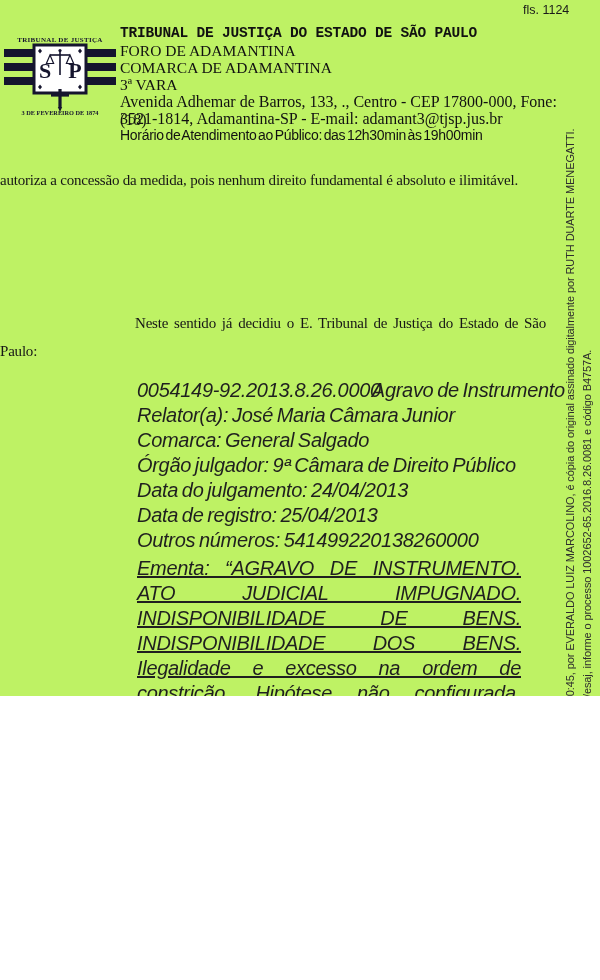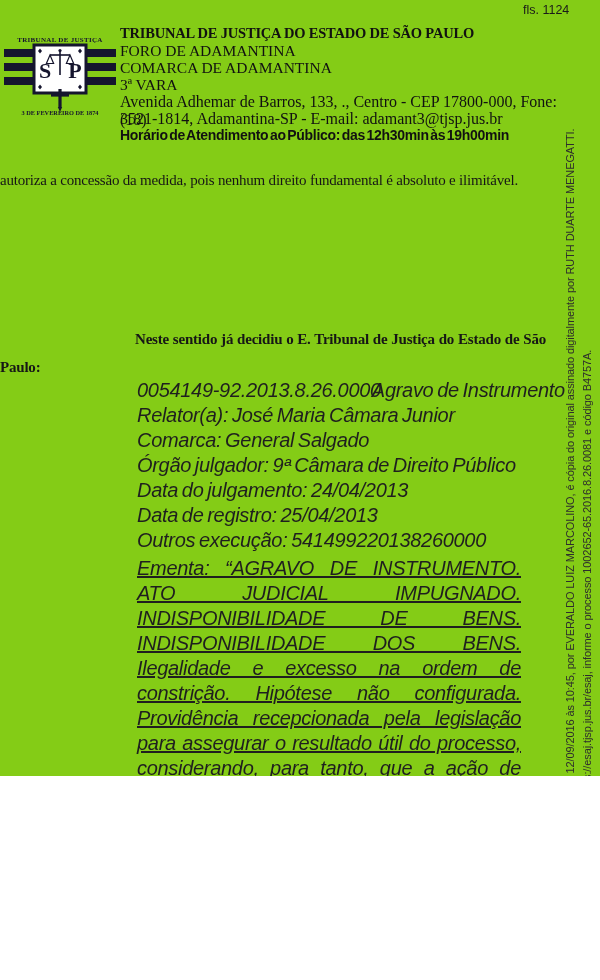--- a/index.html
+++ b/index.html
@@ -1,46 +1,46 @@
 <!DOCTYPE html>
 <html><head>
 <meta charset="utf-8">
 <style>
   html,body { margin:0; padding:0; background:#ffffff; }
   .page {
-    position:relative; width:600px; height:776px; background:#84cc16;
+    position:relative; width:600px; height:696px; background:#bef264;
     overflow:hidden; font-family:"Liberation Serif", serif; color:#141414;
   }
   .fls {
     position:absolute; top:3px; left:523px;
     font-family:"Liberation Sans", sans-serif; font-size:12.5px; color:#1a1a1a;
   }
   .logo { position:absolute; left:4px; top:33px; width:112px; height:84px; }
   .logo svg text { font-family:"Liberation Serif", serif; }
 
   .header-text { position:absolute; left:120px; top:25px; width:445px; }
   .h-title {
-    font-family:Liberation Serif, serif; font-weight:bold;
+    font-family:Liberation Mono, monospace; font-weight:bold;
     font-size:14.5px; letter-spacing:-0.2px; height:17px; color:#111;
   }
   .h-line { font-size:15.5px; height:17px; color:#111; }
   .h-addr { font-size:16px; height:17px; color:#111; }
   .h-hours {
-    font-family:"Liberation Sans", sans-serif; font-weight:bold;
+    font-family:"Liberation Sans", sans-serif; font-weight:normal;
     font-size:14px; letter-spacing:-0.3px; word-spacing:-2px; height:17px; color:#111;
   }
 
   .bodypara {
     position:absolute; left:0; width:546px;
     font-size:15px; line-height:27.5px; letter-spacing:-0.2px;
     text-align:justify; color:#161616;
   }
   .p1 { top:152px; }
   .p2 { top:209px; text-indent:135px; }
-  .p3 { top:311px; text-indent:135px;font-weight:bold; }
+  .p3 { top:295px; text-indent:135px; }
 
   .citation {
     position:absolute; left:137px; top:378px; width:400px;
     font-family:"Liberation Sans", sans-serif; font-style:italic;
     font-size:20px; line-height:25px; letter-spacing:-0.3px; word-spacing:-1.5px;
     color:#1f1f1f;
   }
   .cit-line { height:25px; white-space:nowrap; }
   .cit-overlap { margin-left:-9px; }
   .ementa { margin:3px 16px 0 0; text-align:justify;text-decoration:underline; }
@@ -106,20 +106,20 @@
   <p class="bodypara p1">autoriza a concessão da medida, pois nenhum direito fundamental é absoluto e ilimitável.</p>
   <p class="bodypara p3">Neste sentido já decidiu o E. Tribunal de Justiça do Estado de São Paulo:</p>
 
   <div class="citation">
     <div class="cit-line"><span>0054149-92.2013.8.26.0000</span><span class="cit-overlap">Agravo de Instrumento</span></div>
     <div class="cit-line">Relator(a): José Maria Câmara Junior</div>
     <div class="cit-line">Comarca: General Salgado</div>
     <div class="cit-line">Órgão julgador: 9ª Câmara de Direito Público</div>
     <div class="cit-line">Data do julgamento: 24/04/2013</div>
     <div class="cit-line">Data de registro: 25/04/2013</div>
-    <div class="cit-line">Outros execução: 541499220138260000</div>
+    <div class="cit-line">Outros números: 541499220138260000</div>
     <p class="ementa">Ementa: “AGRAVO DE INSTRUMENTO. ATO JUDICIAL IMPUGNADO. INDISPONIBILIDADE DE BENS. INDISPONIBILIDADE DOS BENS. Ilegalidade e excesso na ordem de constrição. Hipótese não configurada. Providência recepcionada pela legislação para assegurar o resultado útil do processo, considerando, para tanto, que a ação de improbidade administrativa pretende obter provimento jurisdicional condenatório para o ressarcimento ao erário de valores. Ausência de comprovação dos elementos que demonstram a inocorrência da situação de risco e de fundado receio atinente à frustração da ação civil pública. Aplicação do artigo 7º e parágrafo único da Lei n. 8.429/92. Cabimento da tutela de urgência. Manutenção do ato judicial. NEGADO PROVIMENTO AO RECURSO.”</p>
   </div>
 
   <div class="vline v1">Este documento foi liberado nos autos em 12/09/2016 às 10:45, por EVERALDO LUIZ MARCOLINO, é cópia do original assinado digitalmente por RUTH DUARTE MENEGATTI.</div>
   <div class="vline v2">Para conferir o original, acesse o site https://esaj.tjsp.jus.br/esaj, informe o processo 1002652-65.2016.8.26.0081 e código B4757A.</div>
 
 </div>
 
 </body></html>

